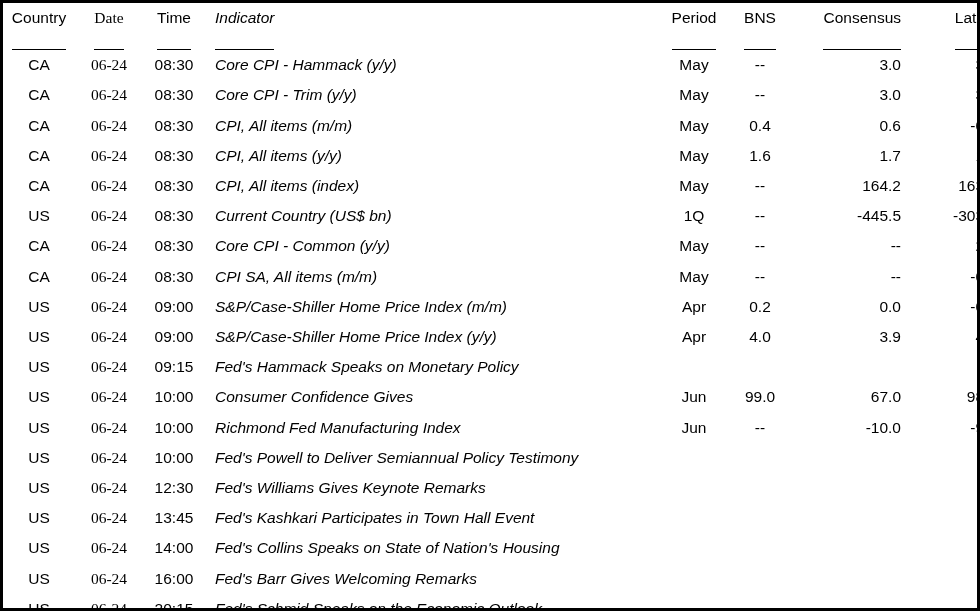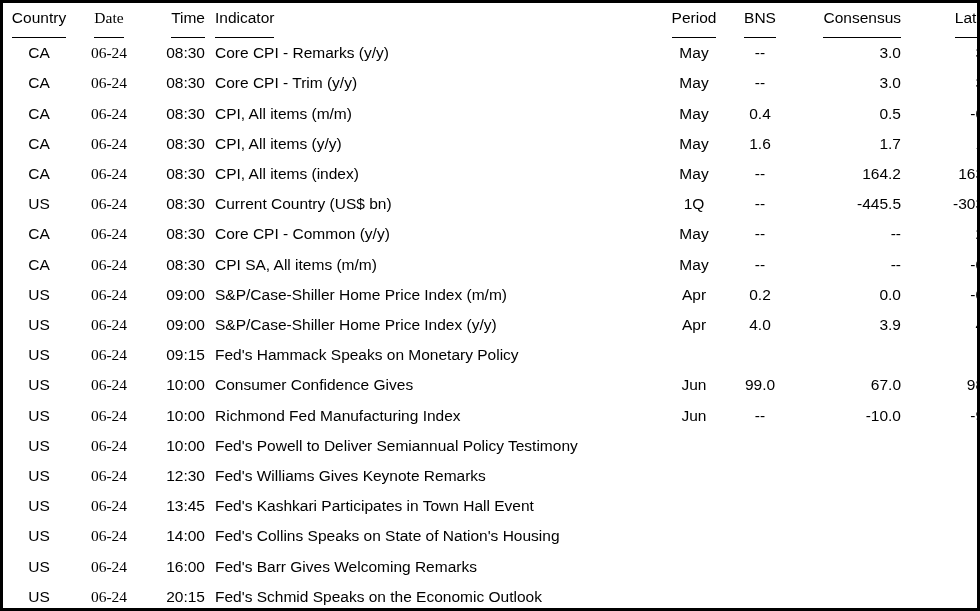--- a/index.html
+++ b/index.html
@@ -37,27 +37,27 @@
     white-space: nowrap;
     overflow: hidden;
   }
   thead th {
     font-weight: normal;
     vertical-align: bottom;
   }
   thead th .hdr {
     display: inline-block;
     border-bottom: 1.5px solid #000000;
-    padding-bottom: 4px;
+    padding-bottom: 16px;
   }
   
   .col-country { width: 72px;  text-align: center; }
   .col-date    { width: 68px;  text-align: center; font-family: Liberation Serif, serif; }
-  .col-time    { width: 62px;  text-align: right; }
-  .col-ind     { width: 444px; text-align: left; padding-left: 10px !important; }
+  .col-time    { width: 62px;  text-align: center; }
+  .col-ind     { width: 444px; text-align: left; padding-left: 10px !important; font-style: italic; }
   .col-period  { width: 70px;  text-align: center; }
   .col-bns     { width: 62px;  text-align: center; }
   .col-cons    { width: 110px; text-align: right; padding-right: 14px !important; }
   .col-latest  { width: 82px;  text-align: right; padding-right: 12px !important; }
 
   thead .col-country .hdr,
   thead .col-date .hdr,
   thead .col-time .hdr,
   thead .col-period .hdr,
   thead .col-bns .hdr,
@@ -83,21 +83,21 @@
         <th class="col-bns"><span class="hdr">BNS</span></th>
         <th class="col-cons"><span class="hdr">Consensus</span></th>
         <th class="col-latest"><span class="hdr">Latest</span></th>
       </tr>
     </thead>
     <tbody id="tbody">
         <tr>
           <td class="col-country">CA</td>
           <td class="col-date">06-24</td>
           <td class="col-time">08:30</td>
-          <td class="col-ind">Core CPI - Remarks (y/y)</td>
+          <td class="col-ind">Core CPI - Hammack (y/y)</td>
           <td class="col-period">May</td>
           <td class="col-bns">--</td>
           <td class="col-cons">3.0</td>
           <td class="col-latest">3.2</td>
         </tr>
         <tr>
           <td class="col-country">CA</td>
           <td class="col-date">06-24</td>
           <td class="col-time">08:30</td>
           <td class="col-ind">Core CPI - Trim (y/y)</td>
@@ -106,21 +106,21 @@
           <td class="col-cons">3.0</td>
           <td class="col-latest">3.1</td>
         </tr>
         <tr>
           <td class="col-country">CA</td>
           <td class="col-date">06-24</td>
           <td class="col-time">08:30</td>
           <td class="col-ind">CPI, All items (m/m)</td>
           <td class="col-period">May</td>
           <td class="col-bns">0.4</td>
-          <td class="col-cons">0.5</td>
+          <td class="col-cons">0.6</td>
           <td class="col-latest">-0.1</td>
         </tr>
         <tr>
           <td class="col-country">CA</td>
           <td class="col-date">06-24</td>
           <td class="col-time">08:30</td>
           <td class="col-ind">CPI, All items (y/y)</td>
           <td class="col-period">May</td>
           <td class="col-bns">1.6</td>
           <td class="col-cons">1.7</td>

